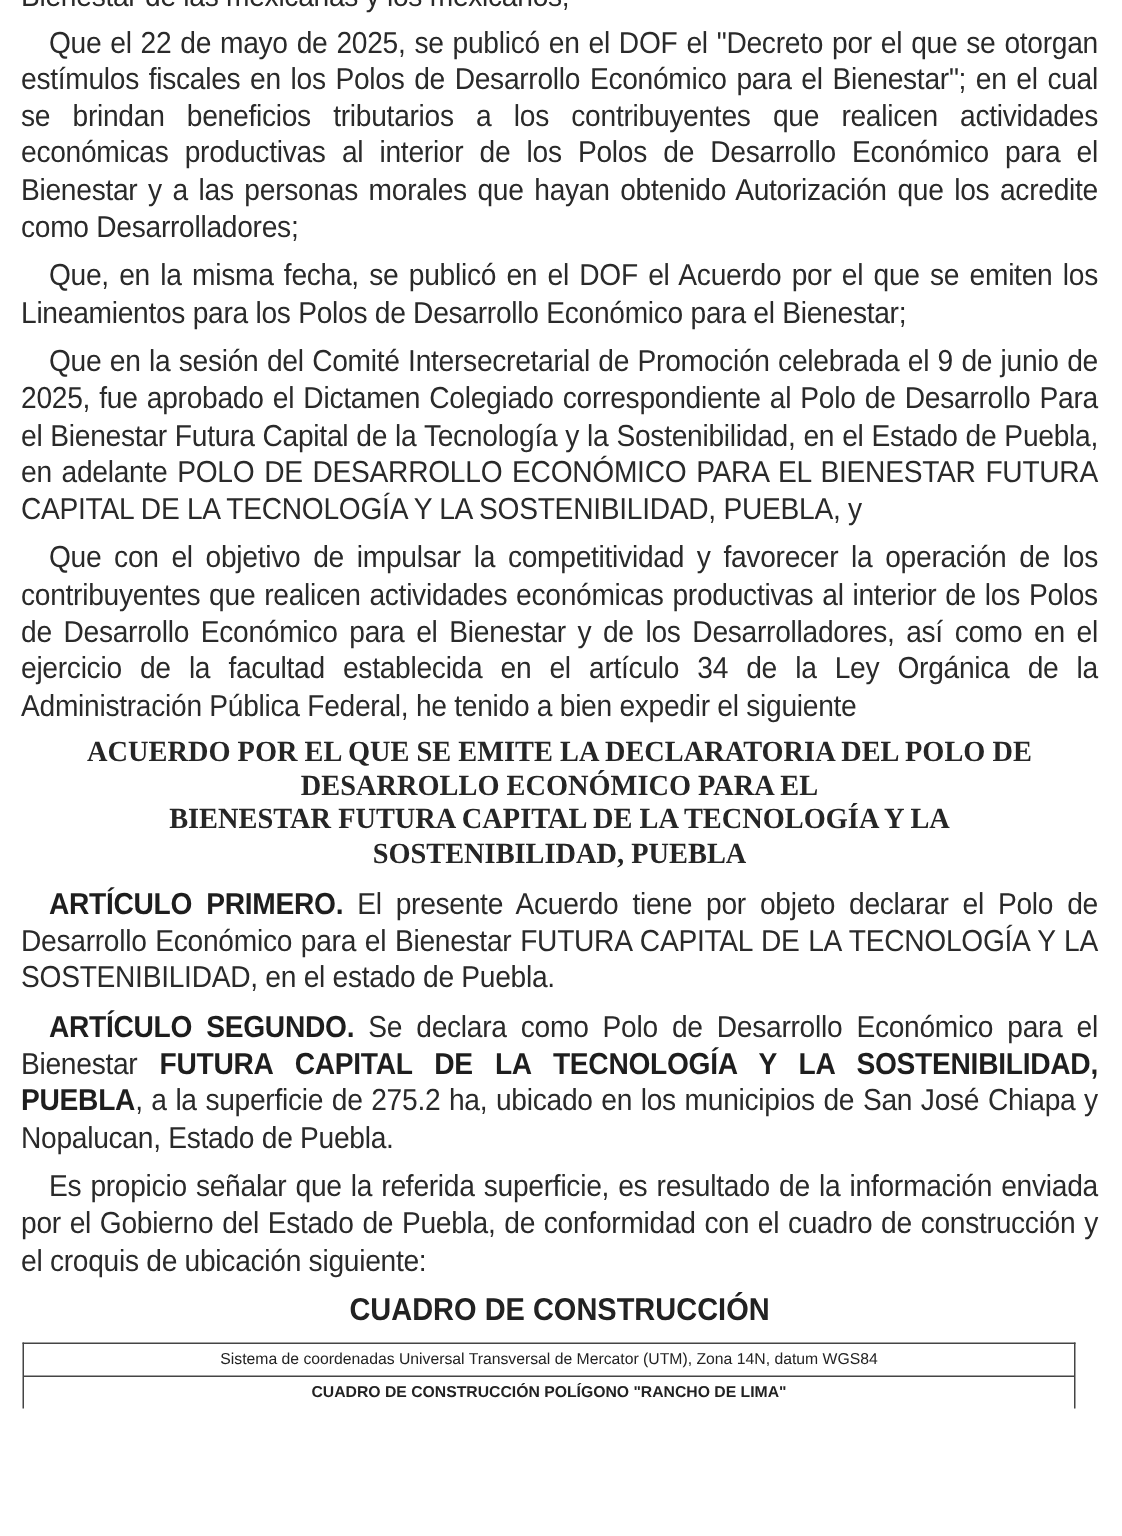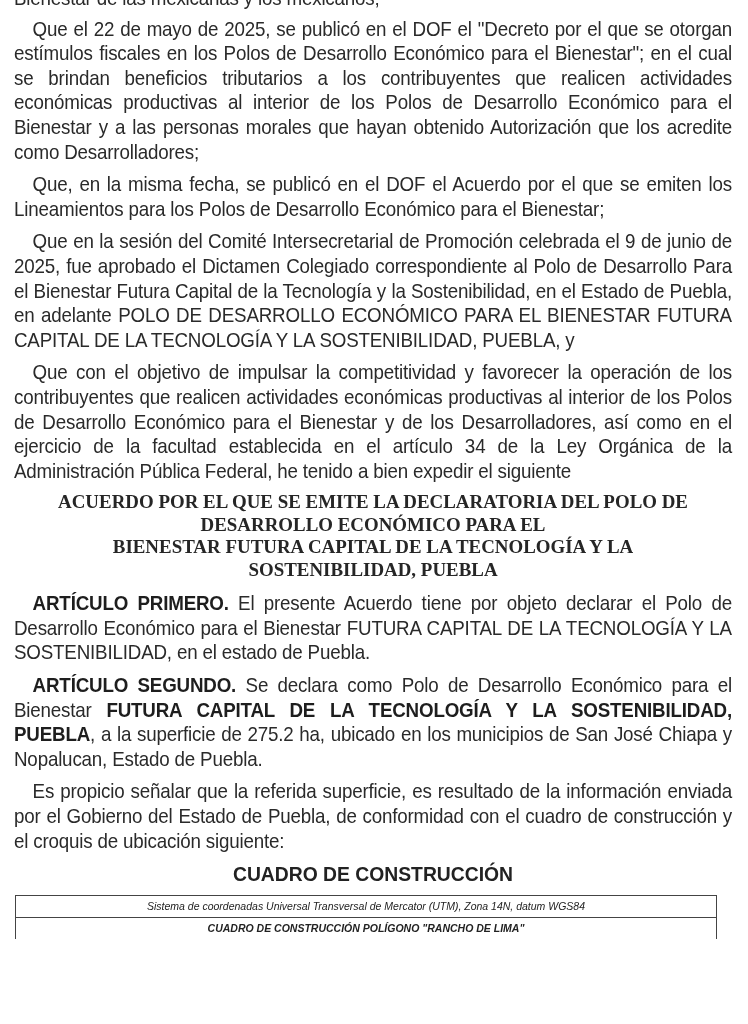--- a/index.html
+++ b/index.html
@@ -63,21 +63,20 @@
     margin-left: 1px;
     border-bottom: none;
   }
   .table .row {
     font-size: 10.5px;
     text-align: center;
     height: 21px;
     line-height: 21px;
     border-bottom: 1.5px solid #444;
     color: #222;
-    font-style: italic;
   }
   .table .row.header {
     font-weight: bold;
     border-bottom: none;
   }
 </style>
 </head>
 <body>
 
 <div class="page">

